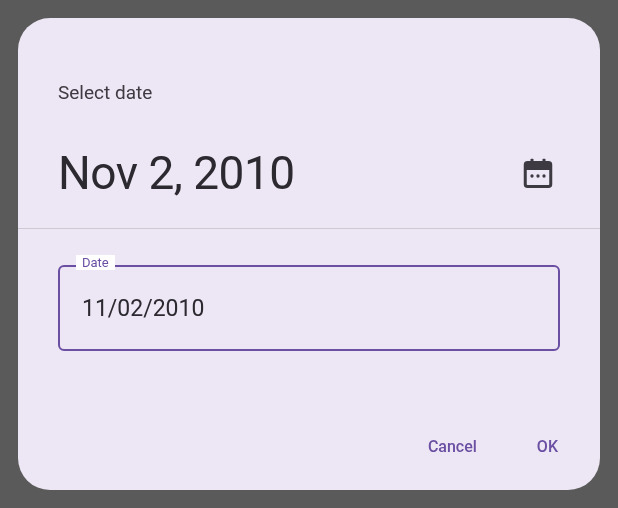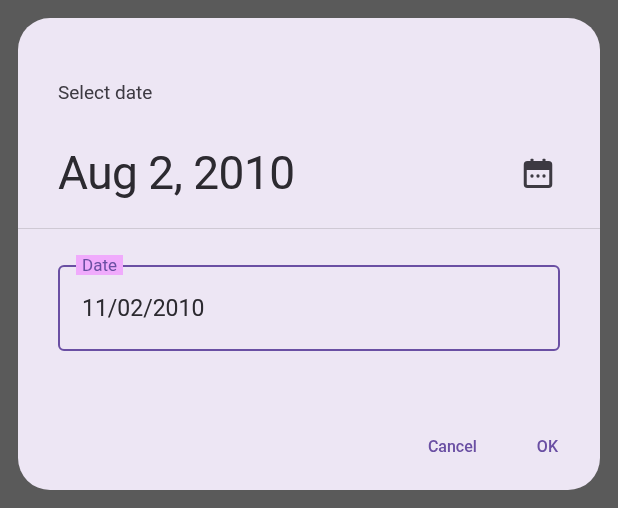--- a/index.html
+++ b/index.html
@@ -71,23 +71,23 @@
       border-radius: 6px;
       height: 86px;
       display: flex;
       align-items: center;
       padding: 0 22px;
     }
     .input-label {
       position: absolute;
       top: -12px;
       left: 16px;
-      background: #f0abfc;
+      background: #ffffff;
       padding: 0 6px;
-      font-size: 17px;
+      font-size: 13px;
       color: #6a4fa3;
       font-weight: 400;
     }
     .input-value {
       font-size: 23px;
       color: #2c2a30;
       border: none;
       background: transparent;
       outline: none;
       width: 100%;
@@ -114,21 +114,21 @@
   </style>
 </head>
 <body>
 
 <div class="dialog">
   <div class="header">
     <div class="title">Select date</div>
   </div>
 
   <div class="display-row">
-    <div class="display-date">Aug 2, 2010</div>
+    <div class="display-date">Nov 2, 2010</div>
     <button class="calendar-icon-btn">
       <svg width="36" height="36" viewBox="0 0 24 24" fill="none">
         <rect x="3.5" y="5" width="17" height="16" rx="1.5" stroke="#3d3a42" stroke-width="2"></rect>
         <rect x="3.5" y="5" width="17" height="5" fill="#3d3a42"></rect>
         <rect x="7" y="2.5" width="2" height="4" rx="0.5" fill="#3d3a42"></rect>
         <rect x="15" y="2.5" width="2" height="4" rx="0.5" fill="#3d3a42"></rect>
         <circle cx="8" cy="14" r="1.1" fill="#3d3a42"></circle>
         <circle cx="12" cy="14" r="1.1" fill="#3d3a42"></circle>
         <circle cx="16" cy="14" r="1.1" fill="#3d3a42"></circle>
       </svg>

